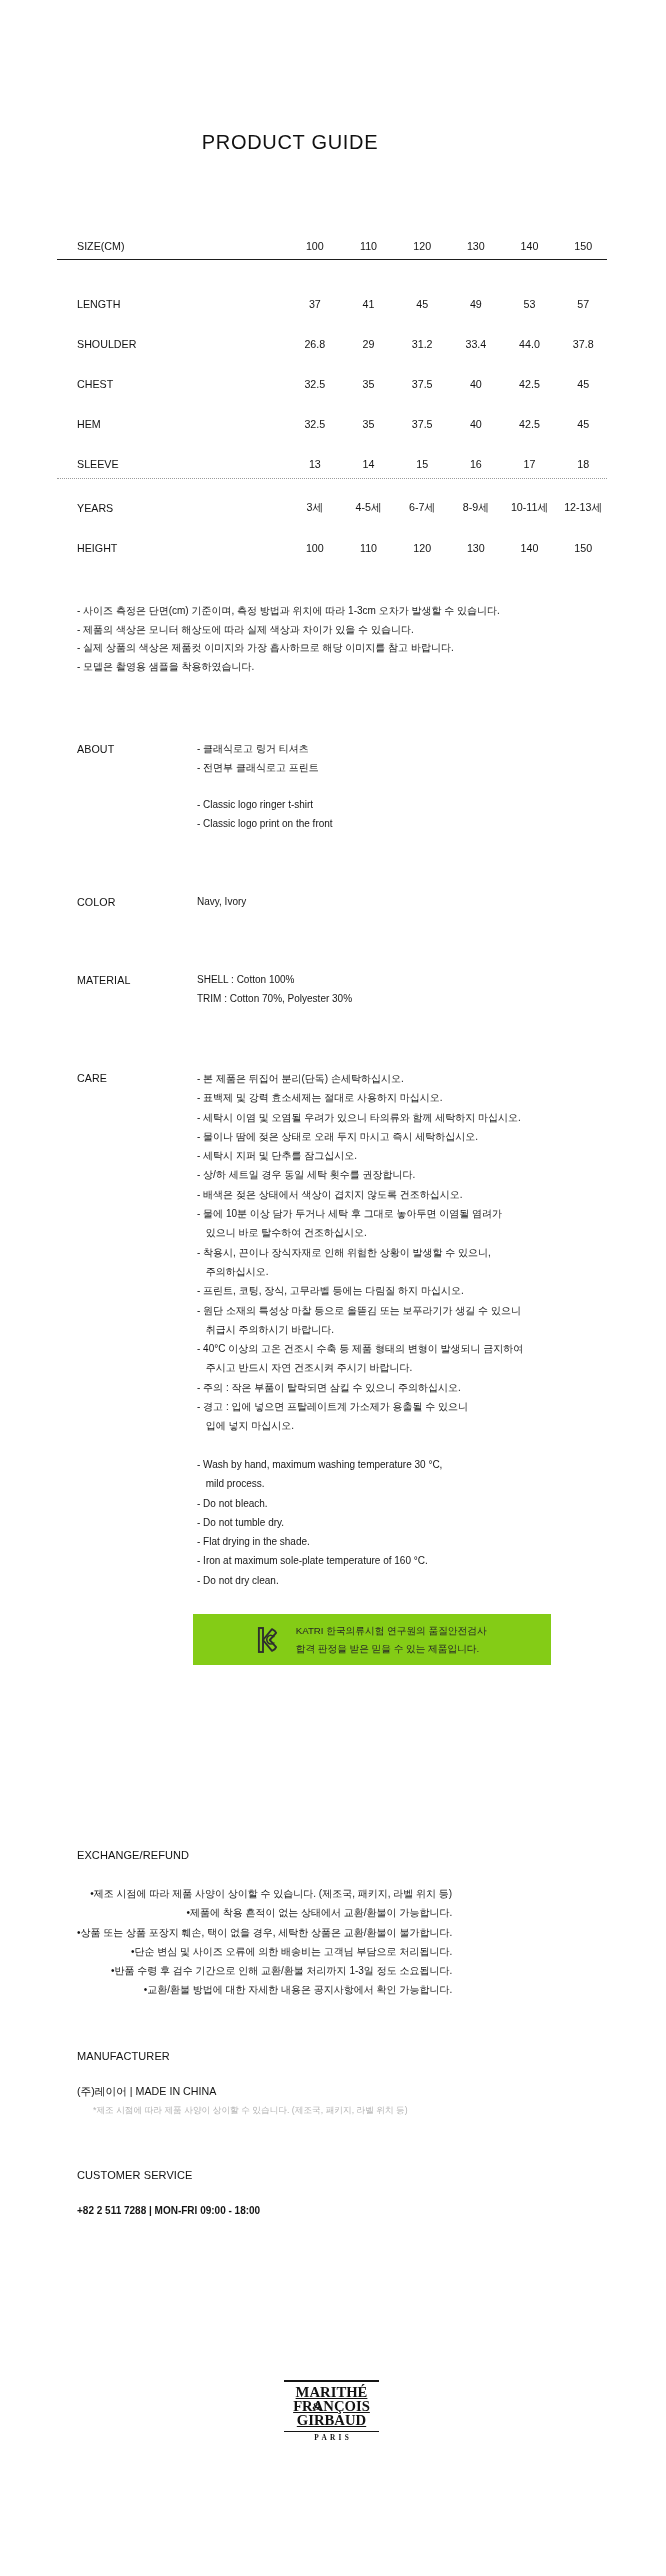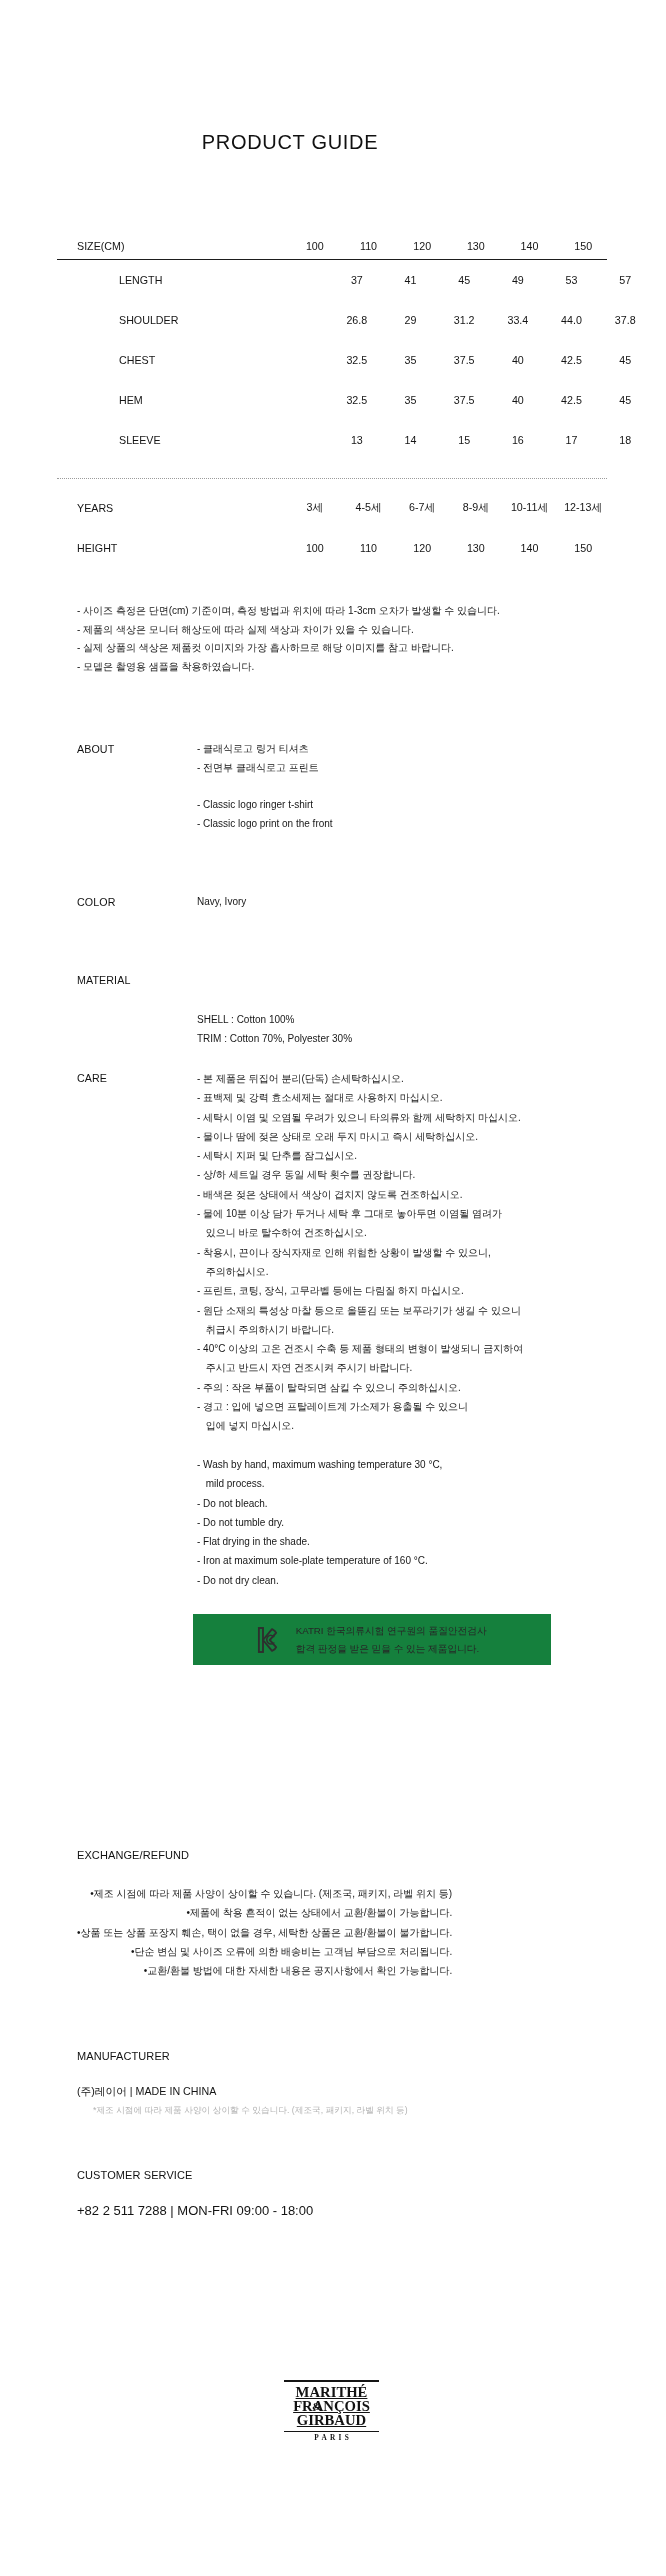--- a/index.html
+++ b/index.html
@@ -12,50 +12,50 @@
   
   .page-title{left:0;top:131px;width:580px;text-align:center;
     font-size:20px;font-weight:500;letter-spacing:0.7px;color:#111;}
   
   .t-row{display:flex;align-items:center;font-size:10.7px;font-weight:500;color:#141414;}
   .t-label{width:211px;text-align:left;}
   .t-val{flex:1;text-align:center;}
   #table-header{left:77px;top:232px;width:533px;height:27px;}
   #table-header .t-row{height:27px;}
   .rule-solid{left:57px;top:259px;width:550px;border-top:1.3px solid #1d1d1d;height:0;}
-  #table-rows{left:77px;top:260px;width:533px;margin-left:42px;}
+  #table-rows{left:77px;top:284px;width:533px;}
   #table-rows .t-row{height:40px;}
   .rule-dotted{left:57px;top:478px;width:550px;border-top:1.3px dotted #9b9b9b;height:0;}
   #age-rows{left:77px;top:488px;width:533px;}
   #age-rows .t-row{height:40px;}
   
   .line{font-size:10px;line-height:18.7px;white-space:pre;color:#171717;}
   .lh29 .line{line-height:19.3px;}
   .cont{padding-left:8.7px;}
   .gap{visibility:hidden;}
   
   .sec-label{left:77px;font-size:10.7px;font-weight:500;letter-spacing:0.1px;color:#121212;line-height:18.7px;}
   .sec-content{left:197px;}
   .sec-heading{left:77px;font-size:11px;font-weight:500;letter-spacing:0.1px;color:#121212;line-height:12px;}
   #notes{left:77px;top:602px;}
   #about-content{top:740px;}
   #color-content{top:893px;}
-  #material-content{top:971px;margin-top:40px;}
+  #material-content{top:971px;}
   #care-content{top:1069px;}
   
-  .cert-box{left:193px;top:1614px;width:358px;height:51px;background:#15803d;
+  .cert-box{left:193px;top:1614px;width:358px;height:51px;background:#84cc16;
     display:flex;align-items:center;justify-content:center;gap:17.3px;}
   .cert-text{font-size:9.7px;line-height:17.3px;color:#262626;}
   .kc-icon{width:21px;height:28px;flex:0 0 auto;}
   
   #exchange-bullets{left:77px;top:1884px;}
   #exchange-bullets .line{line-height:19.3px;text-align:right;}
   .manu-line{left:77px;top:2085px;font-size:10.7px;line-height:13.3px;color:#141414;}
   .manu-note{left:93px;top:2104px;font-size:8.7px;line-height:12px;color:#b3b3b3;}
-  .cs-line{left:77px;top:2204px;font-size:13px;line-height:13.3px;color:#141414;}
+  .cs-line{left:77px;top:2204px;font-size:10px;line-height:13.3px;color:#141414;font-weight:bold;}
   
   .brand{left:284px;top:2380px;width:95px;text-align:center;
     font-family:"Liberation Serif","DejaVu Serif",serif;color:#121212;}
   .brand-rule-top{border-top:2px solid #141414;}
   .brand-names{padding-top:3px;font-weight:700;font-size:14.7px;line-height:14px;
     letter-spacing:0;position:relative;text-decoration:underline;}
   .brand-amp{position:absolute;left:28px;top:16.7px;font-size:11.3px;font-weight:700;}
   .brand-rule-bottom{margin-top:4px;border-top:1.3px solid #141414;}
   .brand-city{margin-top:1.3px;font-size:7.3px;font-weight:700;letter-spacing:3.3px;padding-left:3.3px;}
 </style>
@@ -214,20 +214,21 @@
     <div>합격 판정을 받은 믿을 수 있는 제품입니다.</div>
   </div>
 </div>
 
 <div class="abs sec-heading" style="top:1849px">EXCHANGE/REFUND</div>
 <div class="abs" id="exchange-bullets">
     <div class="line">•제조 시점에 따라 제품 사양이 상이할 수 있습니다. (제조국, 패키지, 라벨 위치 등)</div>
     <div class="line">•제품에 착용 흔적이 없는 상태에서 교환/환불이 가능합니다.</div>
     <div class="line">•상품 또는 상품 포장지 훼손, 택이 없을 경우, 세탁한 상품은 교환/환불이 불가합니다.</div>
     <div class="line">•단순 변심 및 사이즈 오류에 의한 배송비는 고객님 부담으로 처리됩니다.</div>
+    <div class="line">•반품 수령 후 검수 기간으로 인해 교환/환불 처리까지 1-3일 정도 소요됩니다.</div>
     <div class="line">•교환/환불 방법에 대한 자세한 내용은 공지사항에서 확인 가능합니다.</div>
   </div>
 
 <div class="abs sec-heading" style="top:2050px">MANUFACTURER</div>
 <div class="abs manu-line">(주)레이어 | MADE IN CHINA</div>
 <div class="abs manu-note">*제조 시점에 따라 제품 사양이 상이할 수 있습니다. (제조국, 패키지, 라벨 위치 등)</div>
 
 <div class="abs sec-heading" style="top:2169px">CUSTOMER SERVICE</div>
 <div class="abs cs-line">+82 2 511 7288 | MON-FRI 09:00 - 18:00</div>
 

